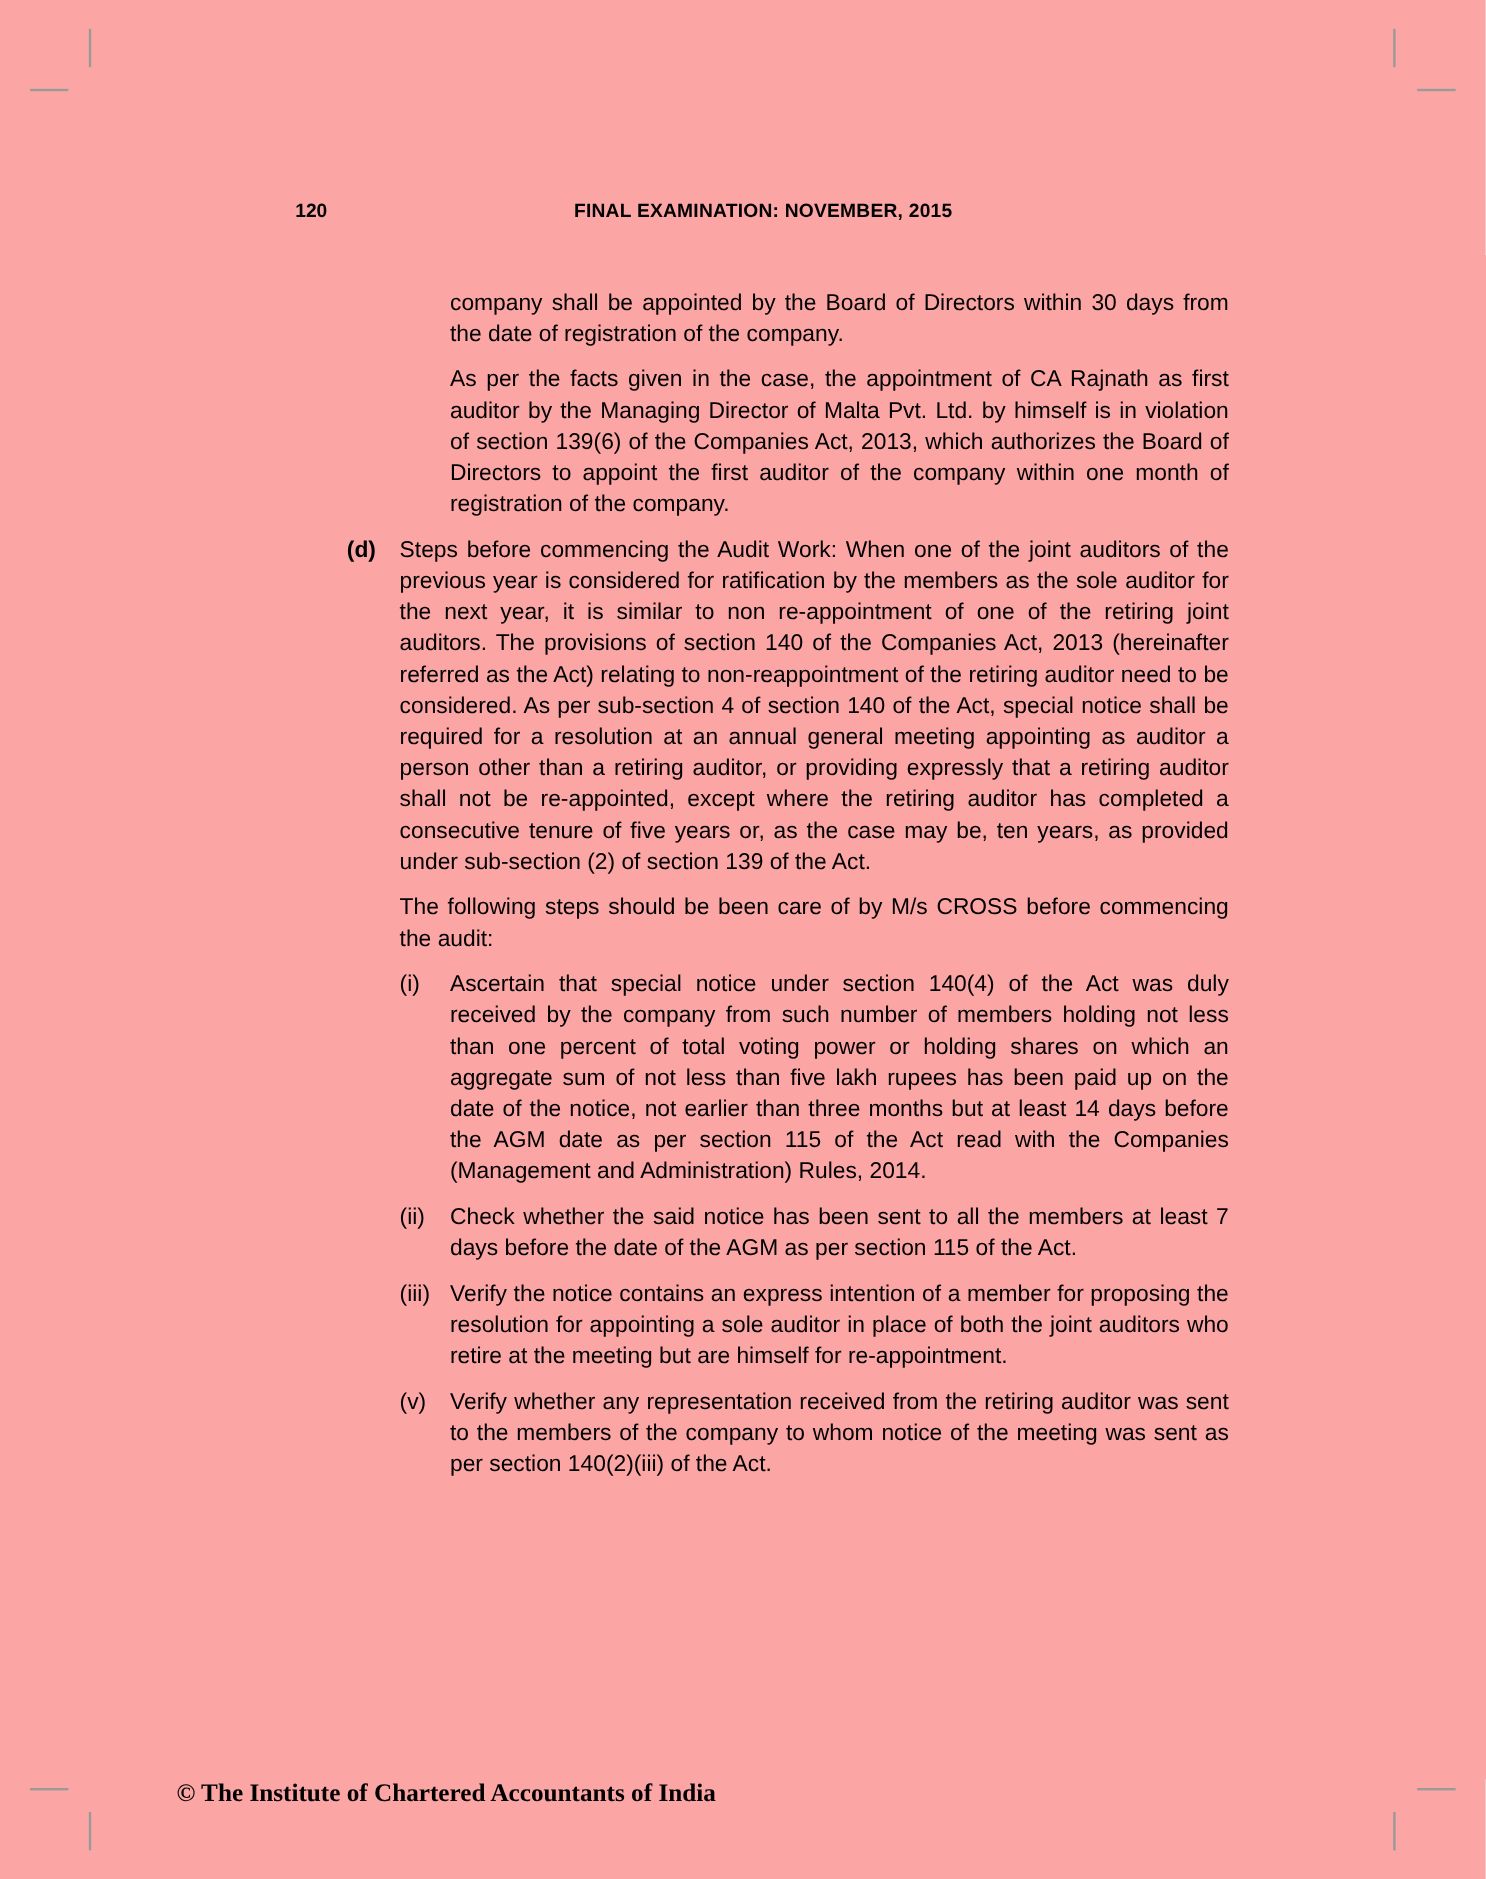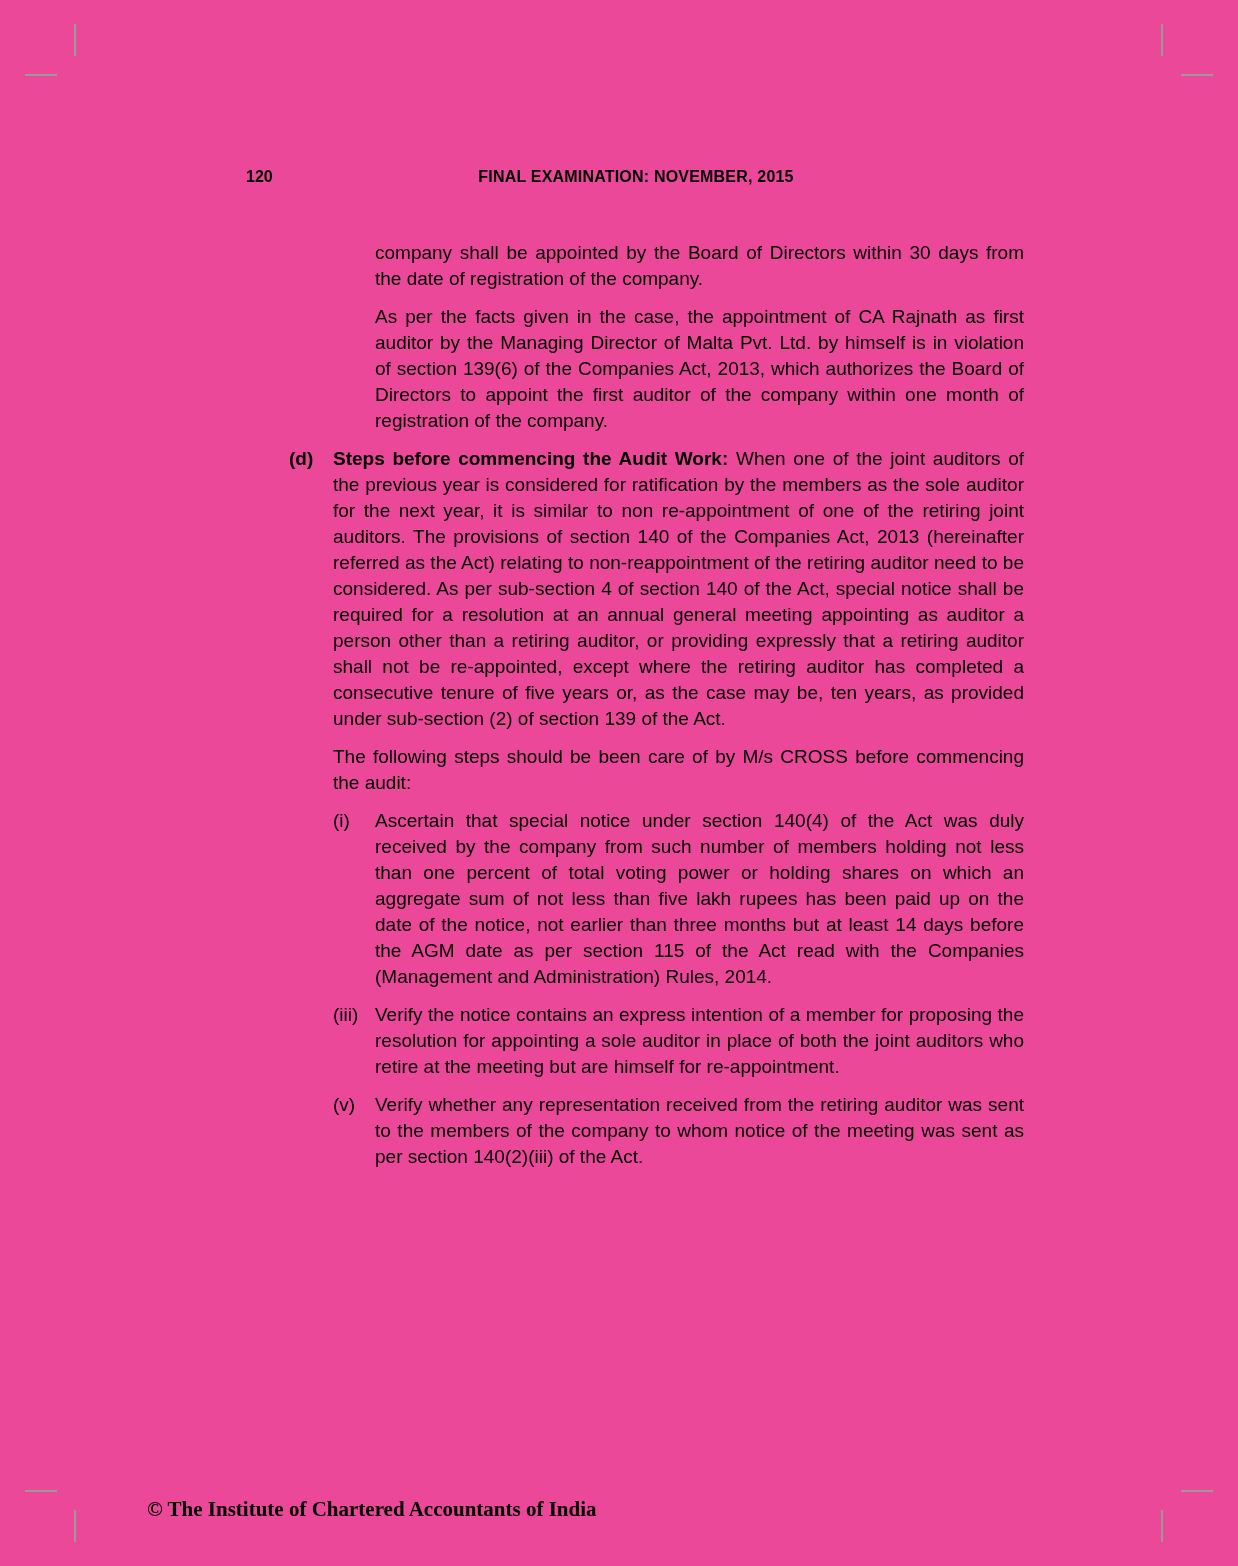--- a/index.html
+++ b/index.html
@@ -4,21 +4,21 @@
 <style>
   html, body {
     margin: 0;
     padding: 0;
     background: #e8e8e8;
   }
   .page {
     position: relative;
     width: 1238px;
     height: 1566px;
-    background: #ec4899;
+    background: #fca5a5;
     font-family: "Liberation Sans", sans-serif;
     color: #000000;
     overflow: hidden;
   }
 
   
   .crop {
     position: absolute;
     background: #9a9a9a;
   }
@@ -72,31 +72,30 @@
     flex: 1 1 auto;
     text-align: justify;
   }
   .intro-para {
     margin: 0 0 12px 44px;
     text-align: justify;
   }
   .steps .row { margin-left: 44px; }
   .steps .row .label { flex: 0 0 42px; }
 
-  .d-heading { font-weight: bold; }
+  .d-heading { font-weight: normal; }
 
   
   .footer {
     position: absolute;
     left: 147px;
     top: 1482px;
     font-family: "Liberation Serif", serif;
     font-size: 21px;
     font-weight: bold;
-    margin-top: 15px;
   }
 </style>
 </head>
 <body>
 
 <div class="page">
 
   <div class="crop v" style="left:74px;  top:24px;"></div>
   <div class="crop h" style="left:25px;  top:74px;"></div>
   <div class="crop v" style="left:1161px;top:24px;"></div>
@@ -122,20 +121,24 @@
     </div>
 
     <p class="intro-para">The following steps should be been care of by M/s CROSS before commencing the audit:</p>
 
     <div class="steps">
       <div class="row">
         <span class="label">(i)</span>
         <span class="body">Ascertain that special notice under section 140(4) of the Act was duly received by the company from such number of members holding not less than one percent of total voting power or holding shares on which an aggregate sum of not less than five lakh rupees has been paid up on the date of the notice, not earlier than three months but at least 14 days before the AGM date as per section 115 of the Act read with the Companies (Management and Administration) Rules, 2014.</span>
       </div>
       <div class="row">
+        <span class="label">(ii)</span>
+        <span class="body">Check whether the said notice has been sent to all the members at least 7 days before the date of the AGM as per section 115 of the Act.</span>
+      </div>
+      <div class="row">
         <span class="label">(iii)</span>
         <span class="body">Verify the notice contains an express intention of a member for proposing the resolution for appointing a sole auditor in place of both the joint auditors who retire at the meeting but are himself for re-appointment.</span>
       </div>
       <div class="row">
         <span class="label">(v)</span>
         <span class="body">Verify whether any representation received from the retiring auditor was sent to the members of the company to whom notice of the meeting was sent as per section 140(2)(iii) of the Act.</span>
       </div>
     </div>
 
   </div>

